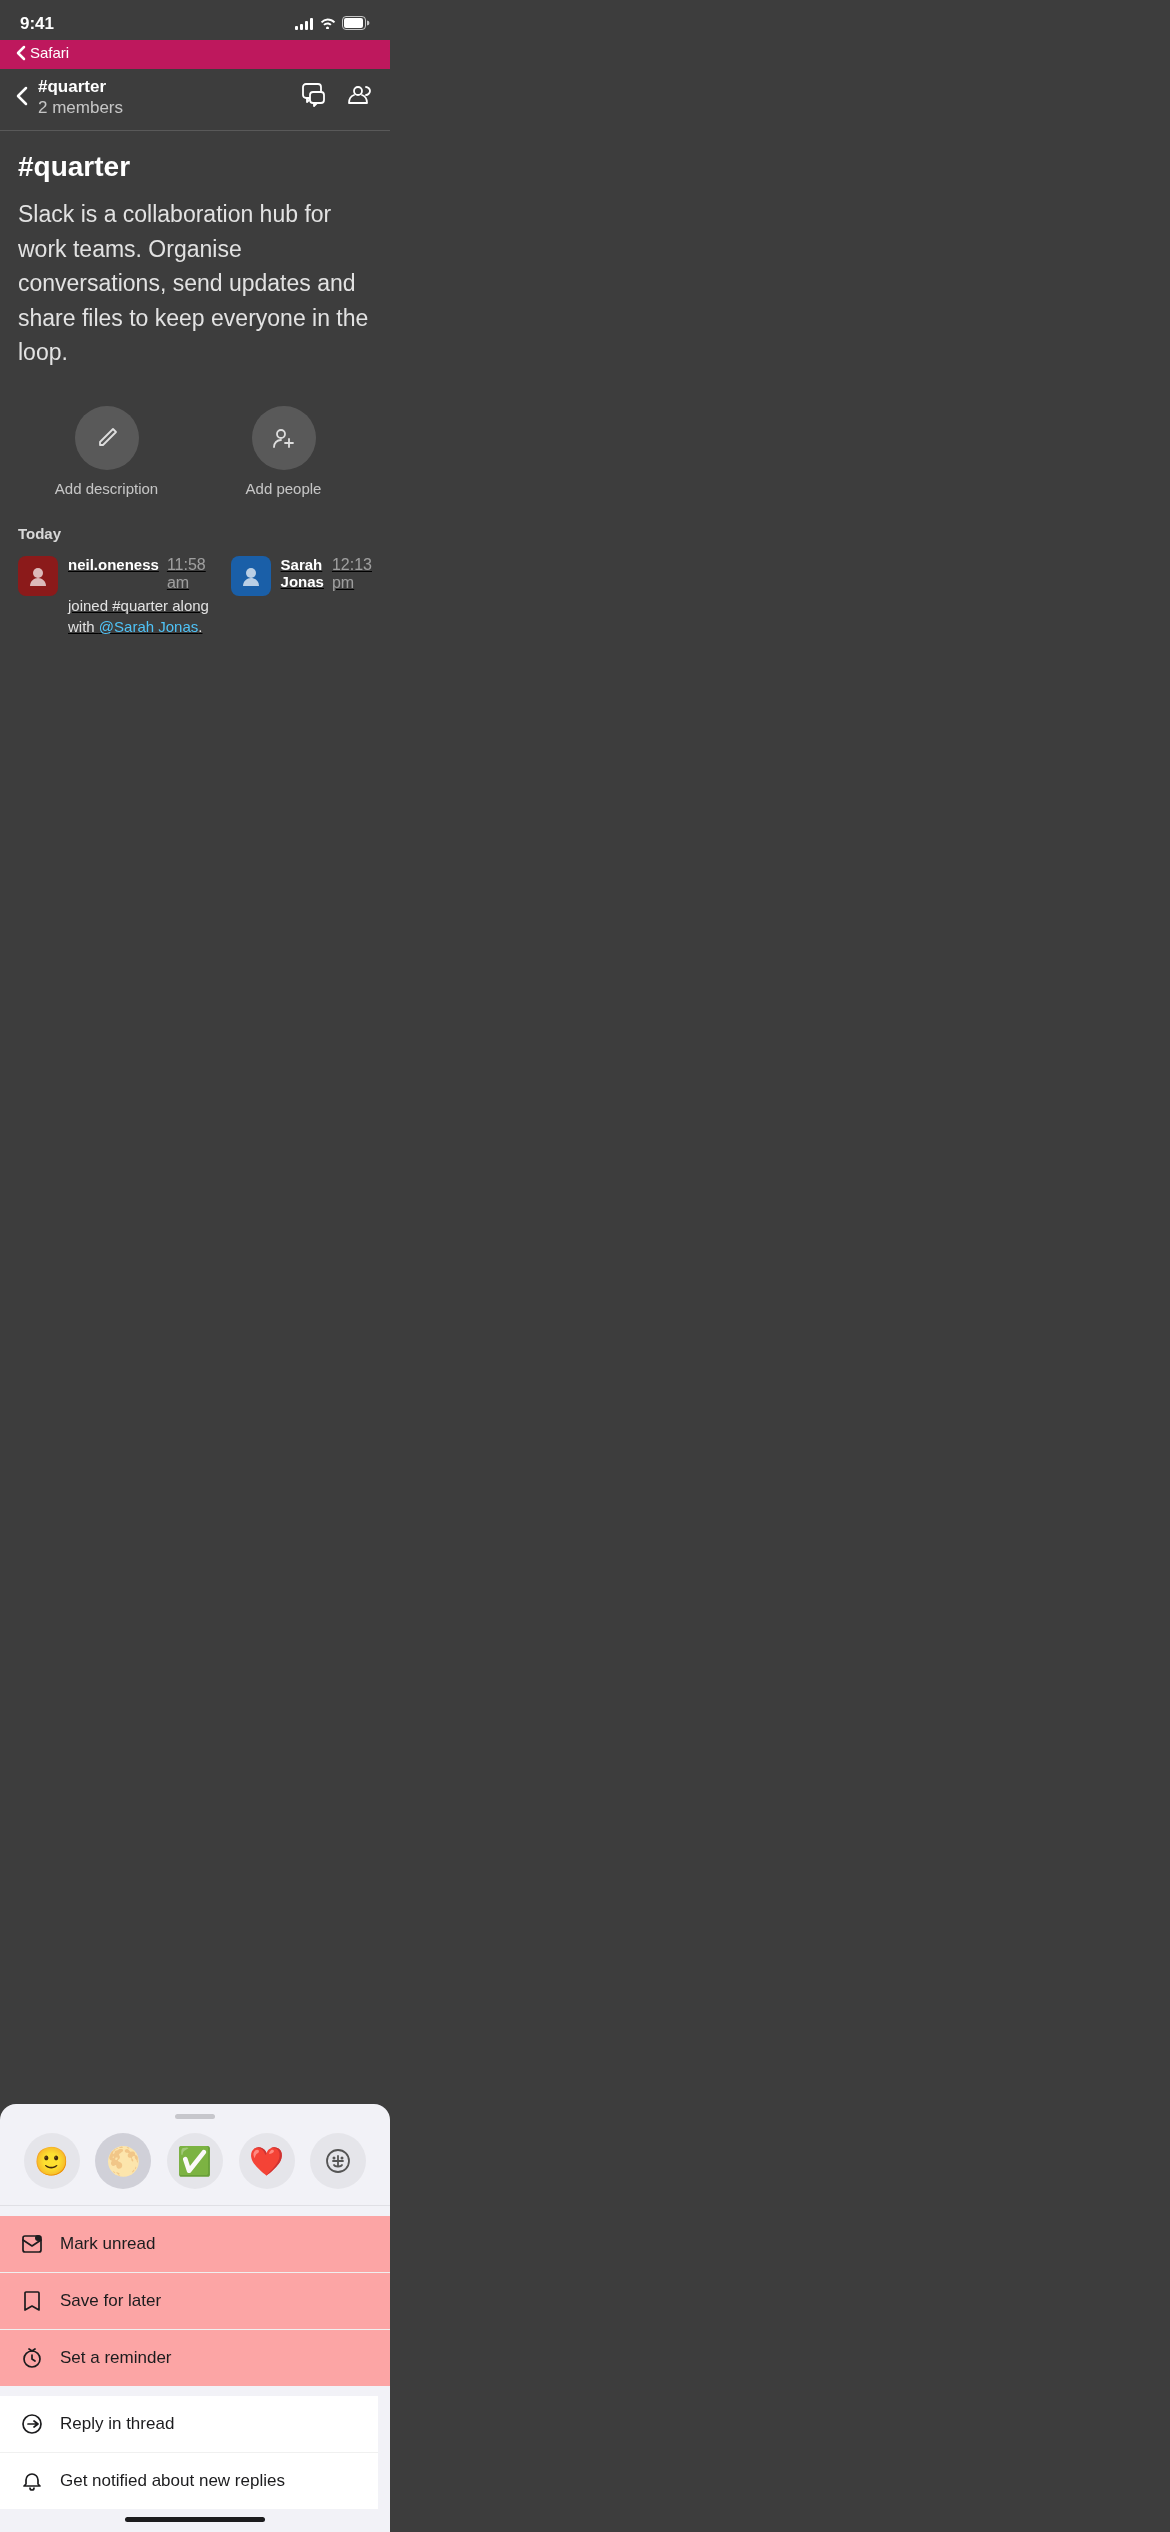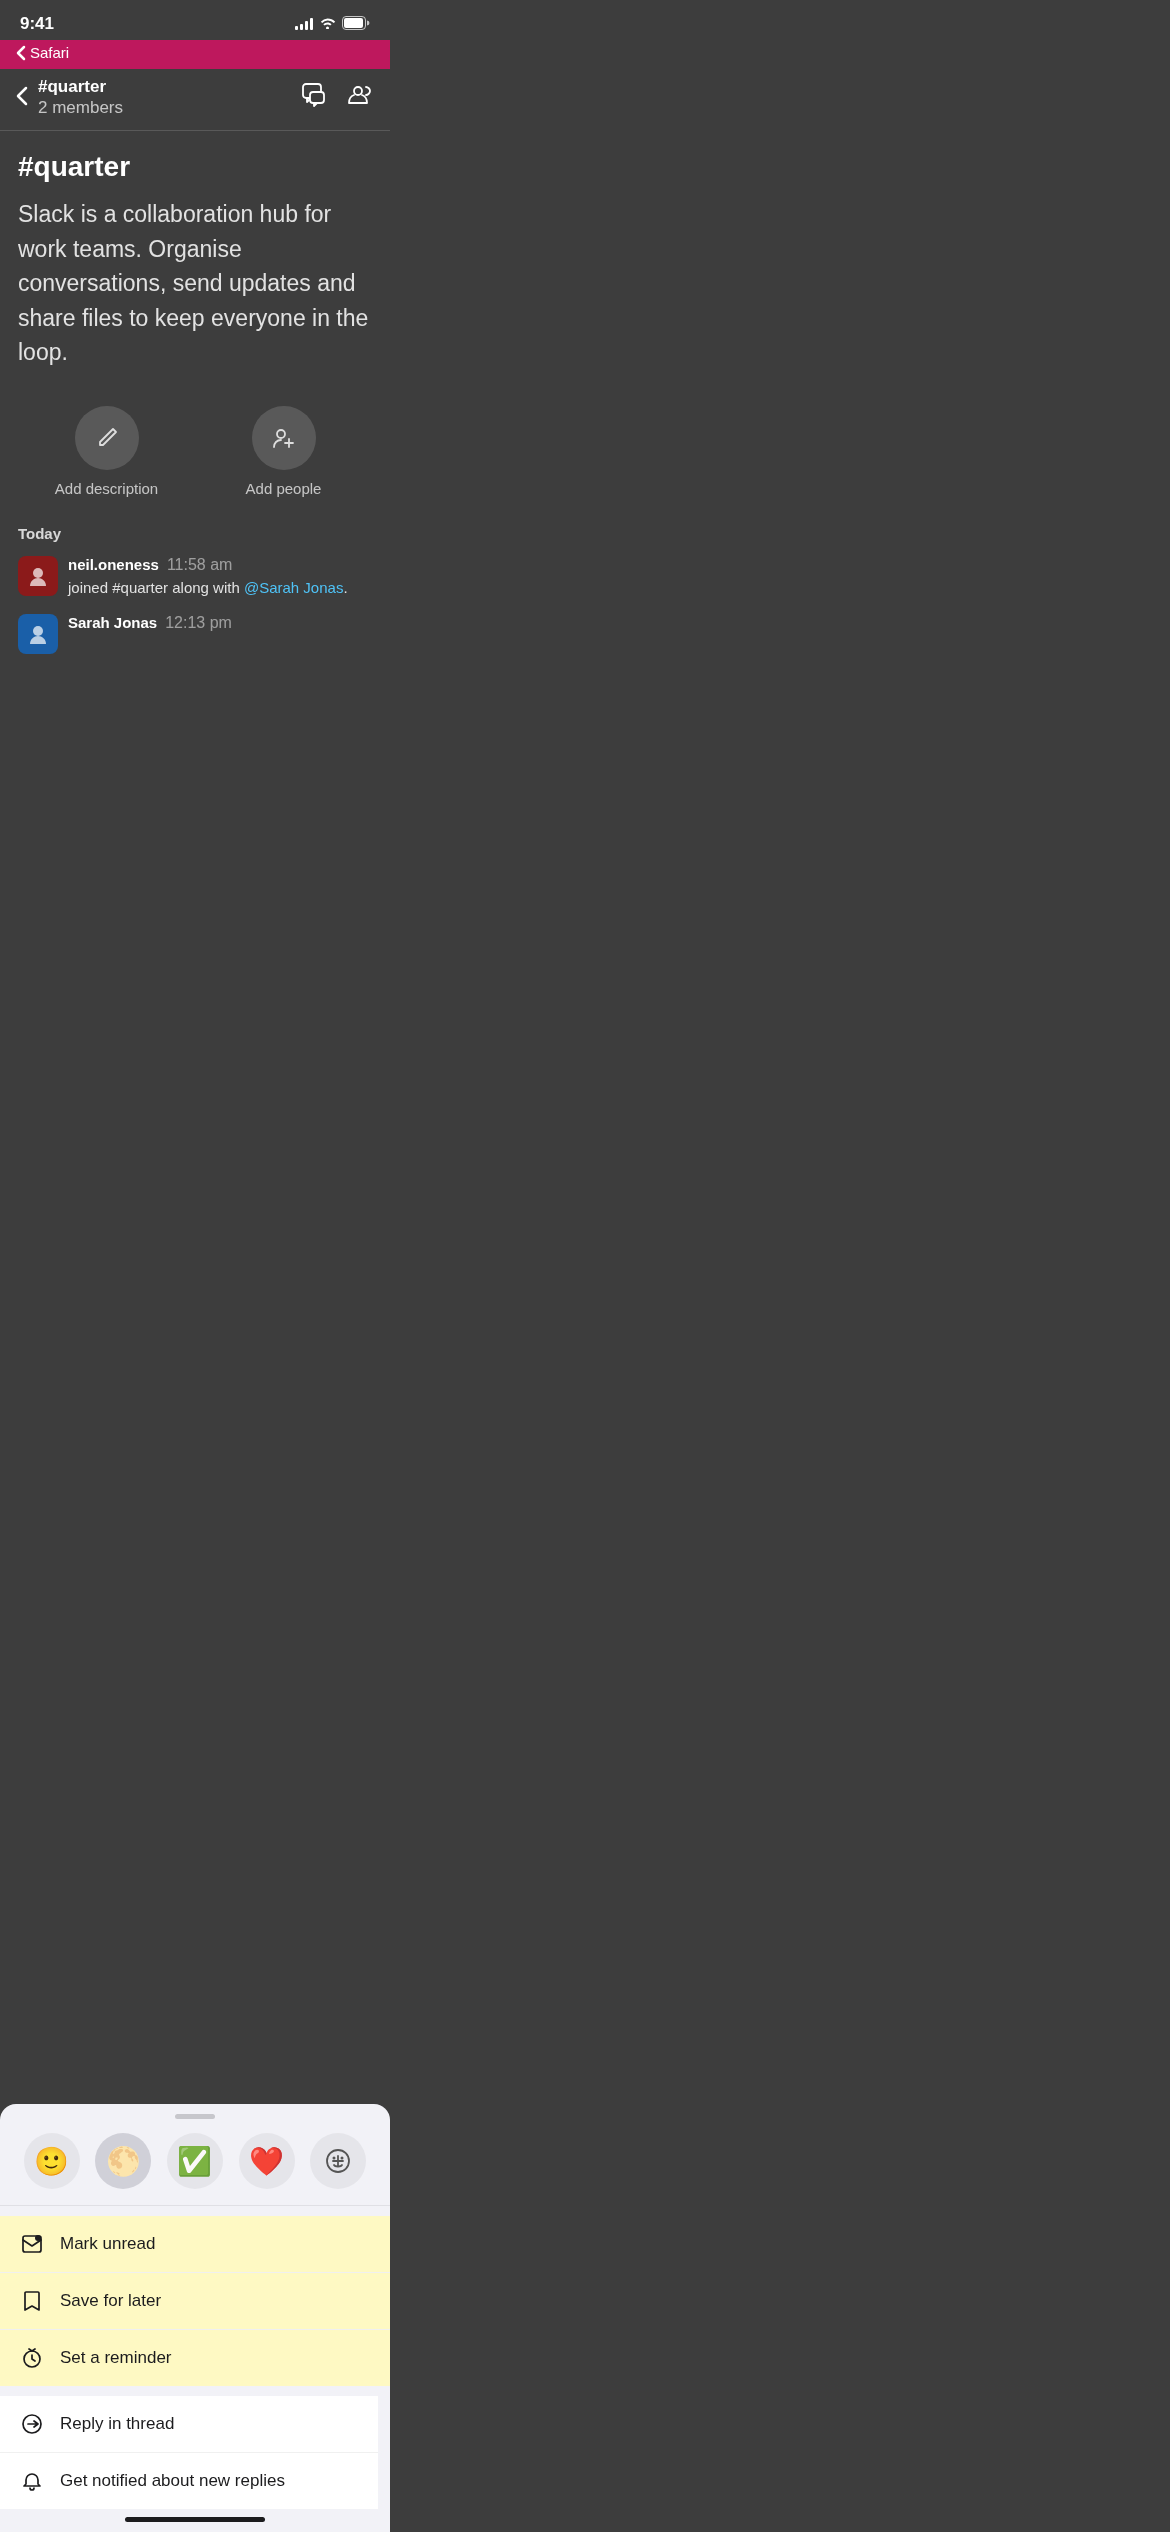--- a/index.html
+++ b/index.html
@@ -158,22 +158,23 @@
     .today-label {
       font-size: 15px;
       font-weight: 700;
       color: rgba(255,255,255,0.8);
       margin-bottom: 14px;
     }
 
     
     .messages {
       display: flex;
-      flex-direction: column;
+      flex-direction: row;
       gap: 16px;
+      text-decoration: underline;
     }
     .message-row {
       display: flex;
       gap: 10px;
       align-items: flex-start;
     }
     .avatar {
       width: 40px;
       height: 40px;
       border-radius: 8px;
@@ -267,21 +268,21 @@
     .emoji-btn.active-emoji {
       background: #d0d0d8;
     }
     .emoji-btn.emoji-custom {
       font-size: 22px;
       color: #555;
     }
 
     
     .menu-section {
-      background: #fef9c3;
+      background: #fca5a5;
       margin: 10px 0 0 0;
     }
     .menu-item {
       display: flex;
       align-items: center;
       padding: 16px 20px;
       gap: 16px;
       border-bottom: 1px solid #f0f0f0;
       cursor: pointer;
     }

